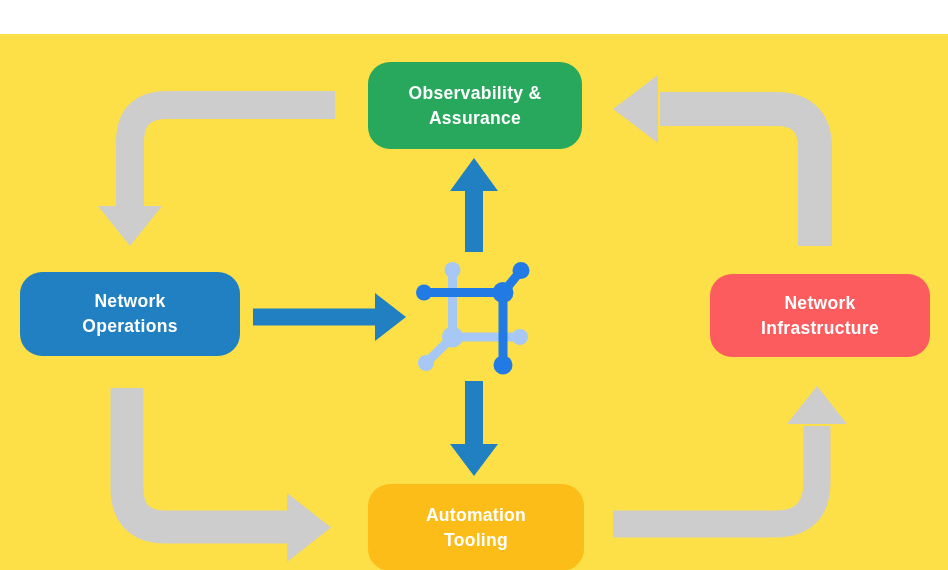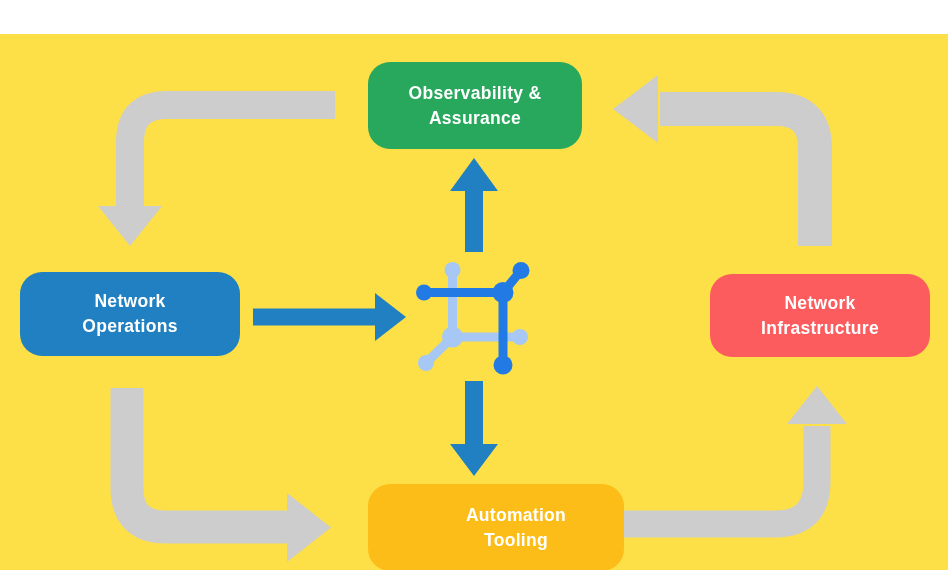--- a/index.html
+++ b/index.html
@@ -117,18 +117,18 @@
   <div class="node node-left" style="background-color: rgb(33, 128, 193); color: rgb(255, 255, 255);">
     <span>Network
 Operations</span>
   </div>
 
   <div class="node node-right" style="background-color: rgb(252, 92, 93); color: rgb(255, 255, 255);">
     <span>Network
 Infrastructure</span>
   </div>
 
-  <div class="node node-bottom" style="background-color: rgb(252, 189, 24); color: rgb(255, 255, 255); padding-left: 40px;">
+  <div class="node node-bottom" style="background-color: rgb(252, 189, 24); color: rgb(255, 255, 255);">
     <span>Automation
 Tooling</span>
   </div>
 
 </div>
 
 </body></html>

